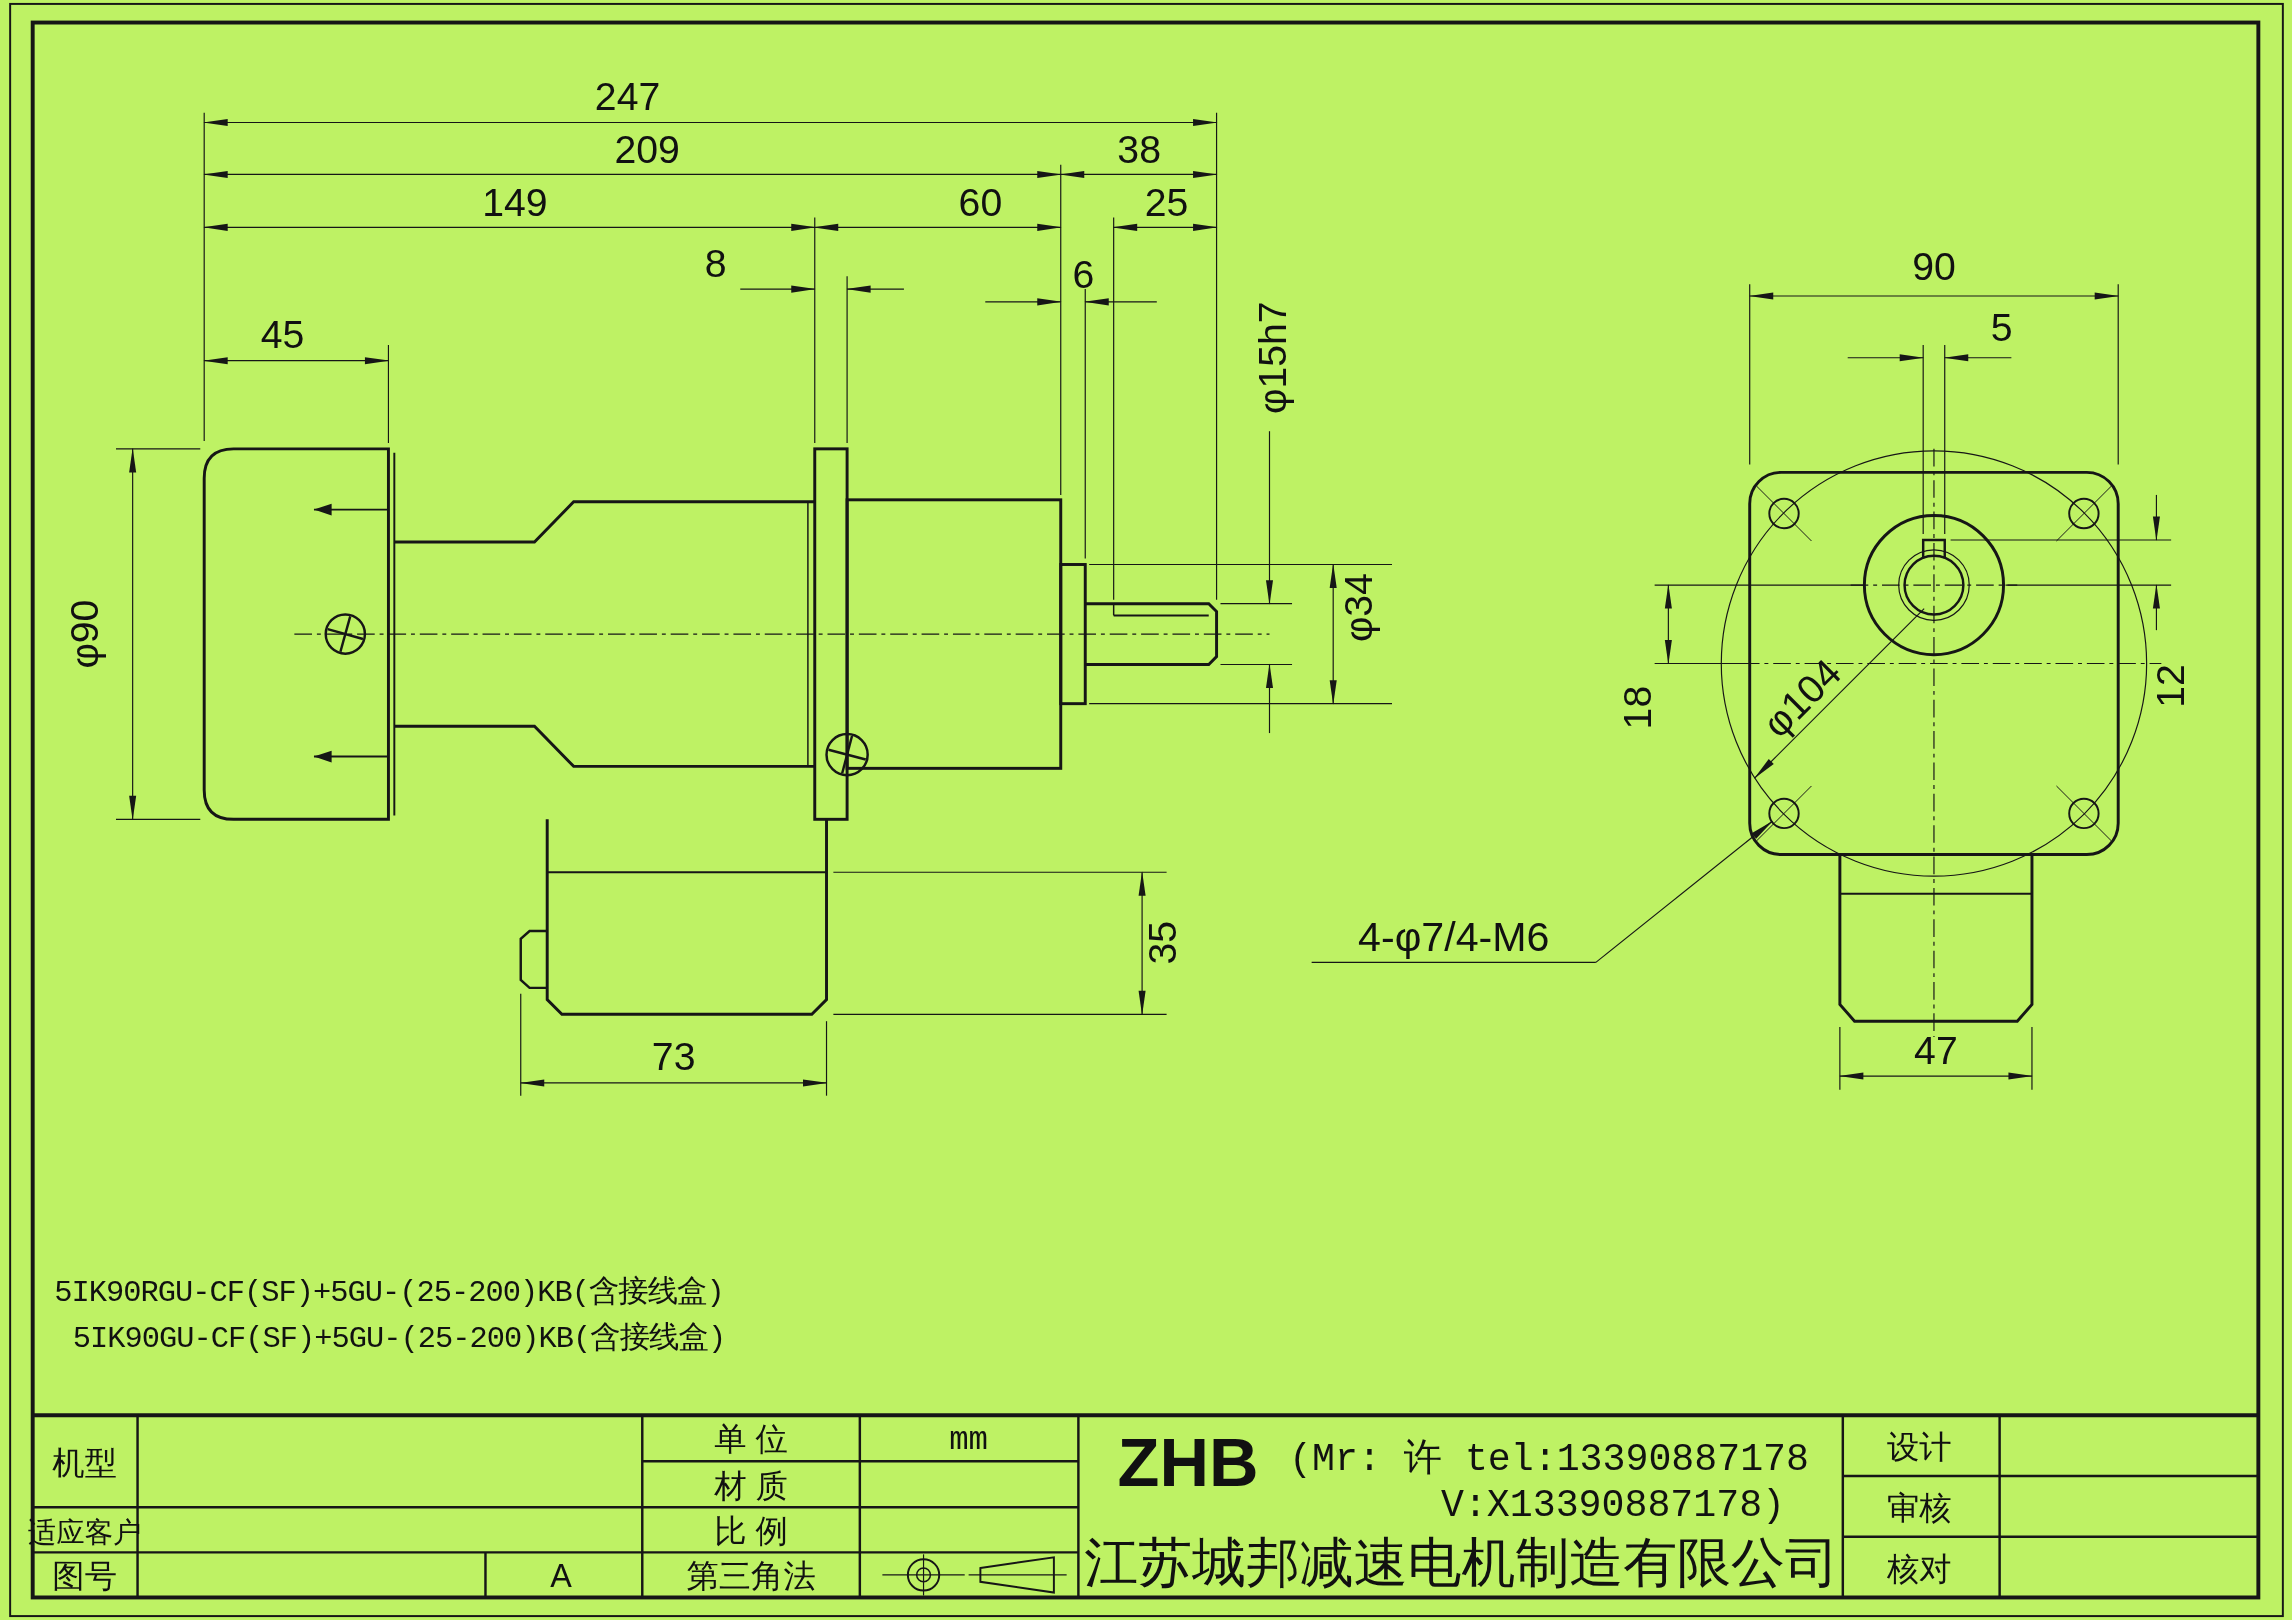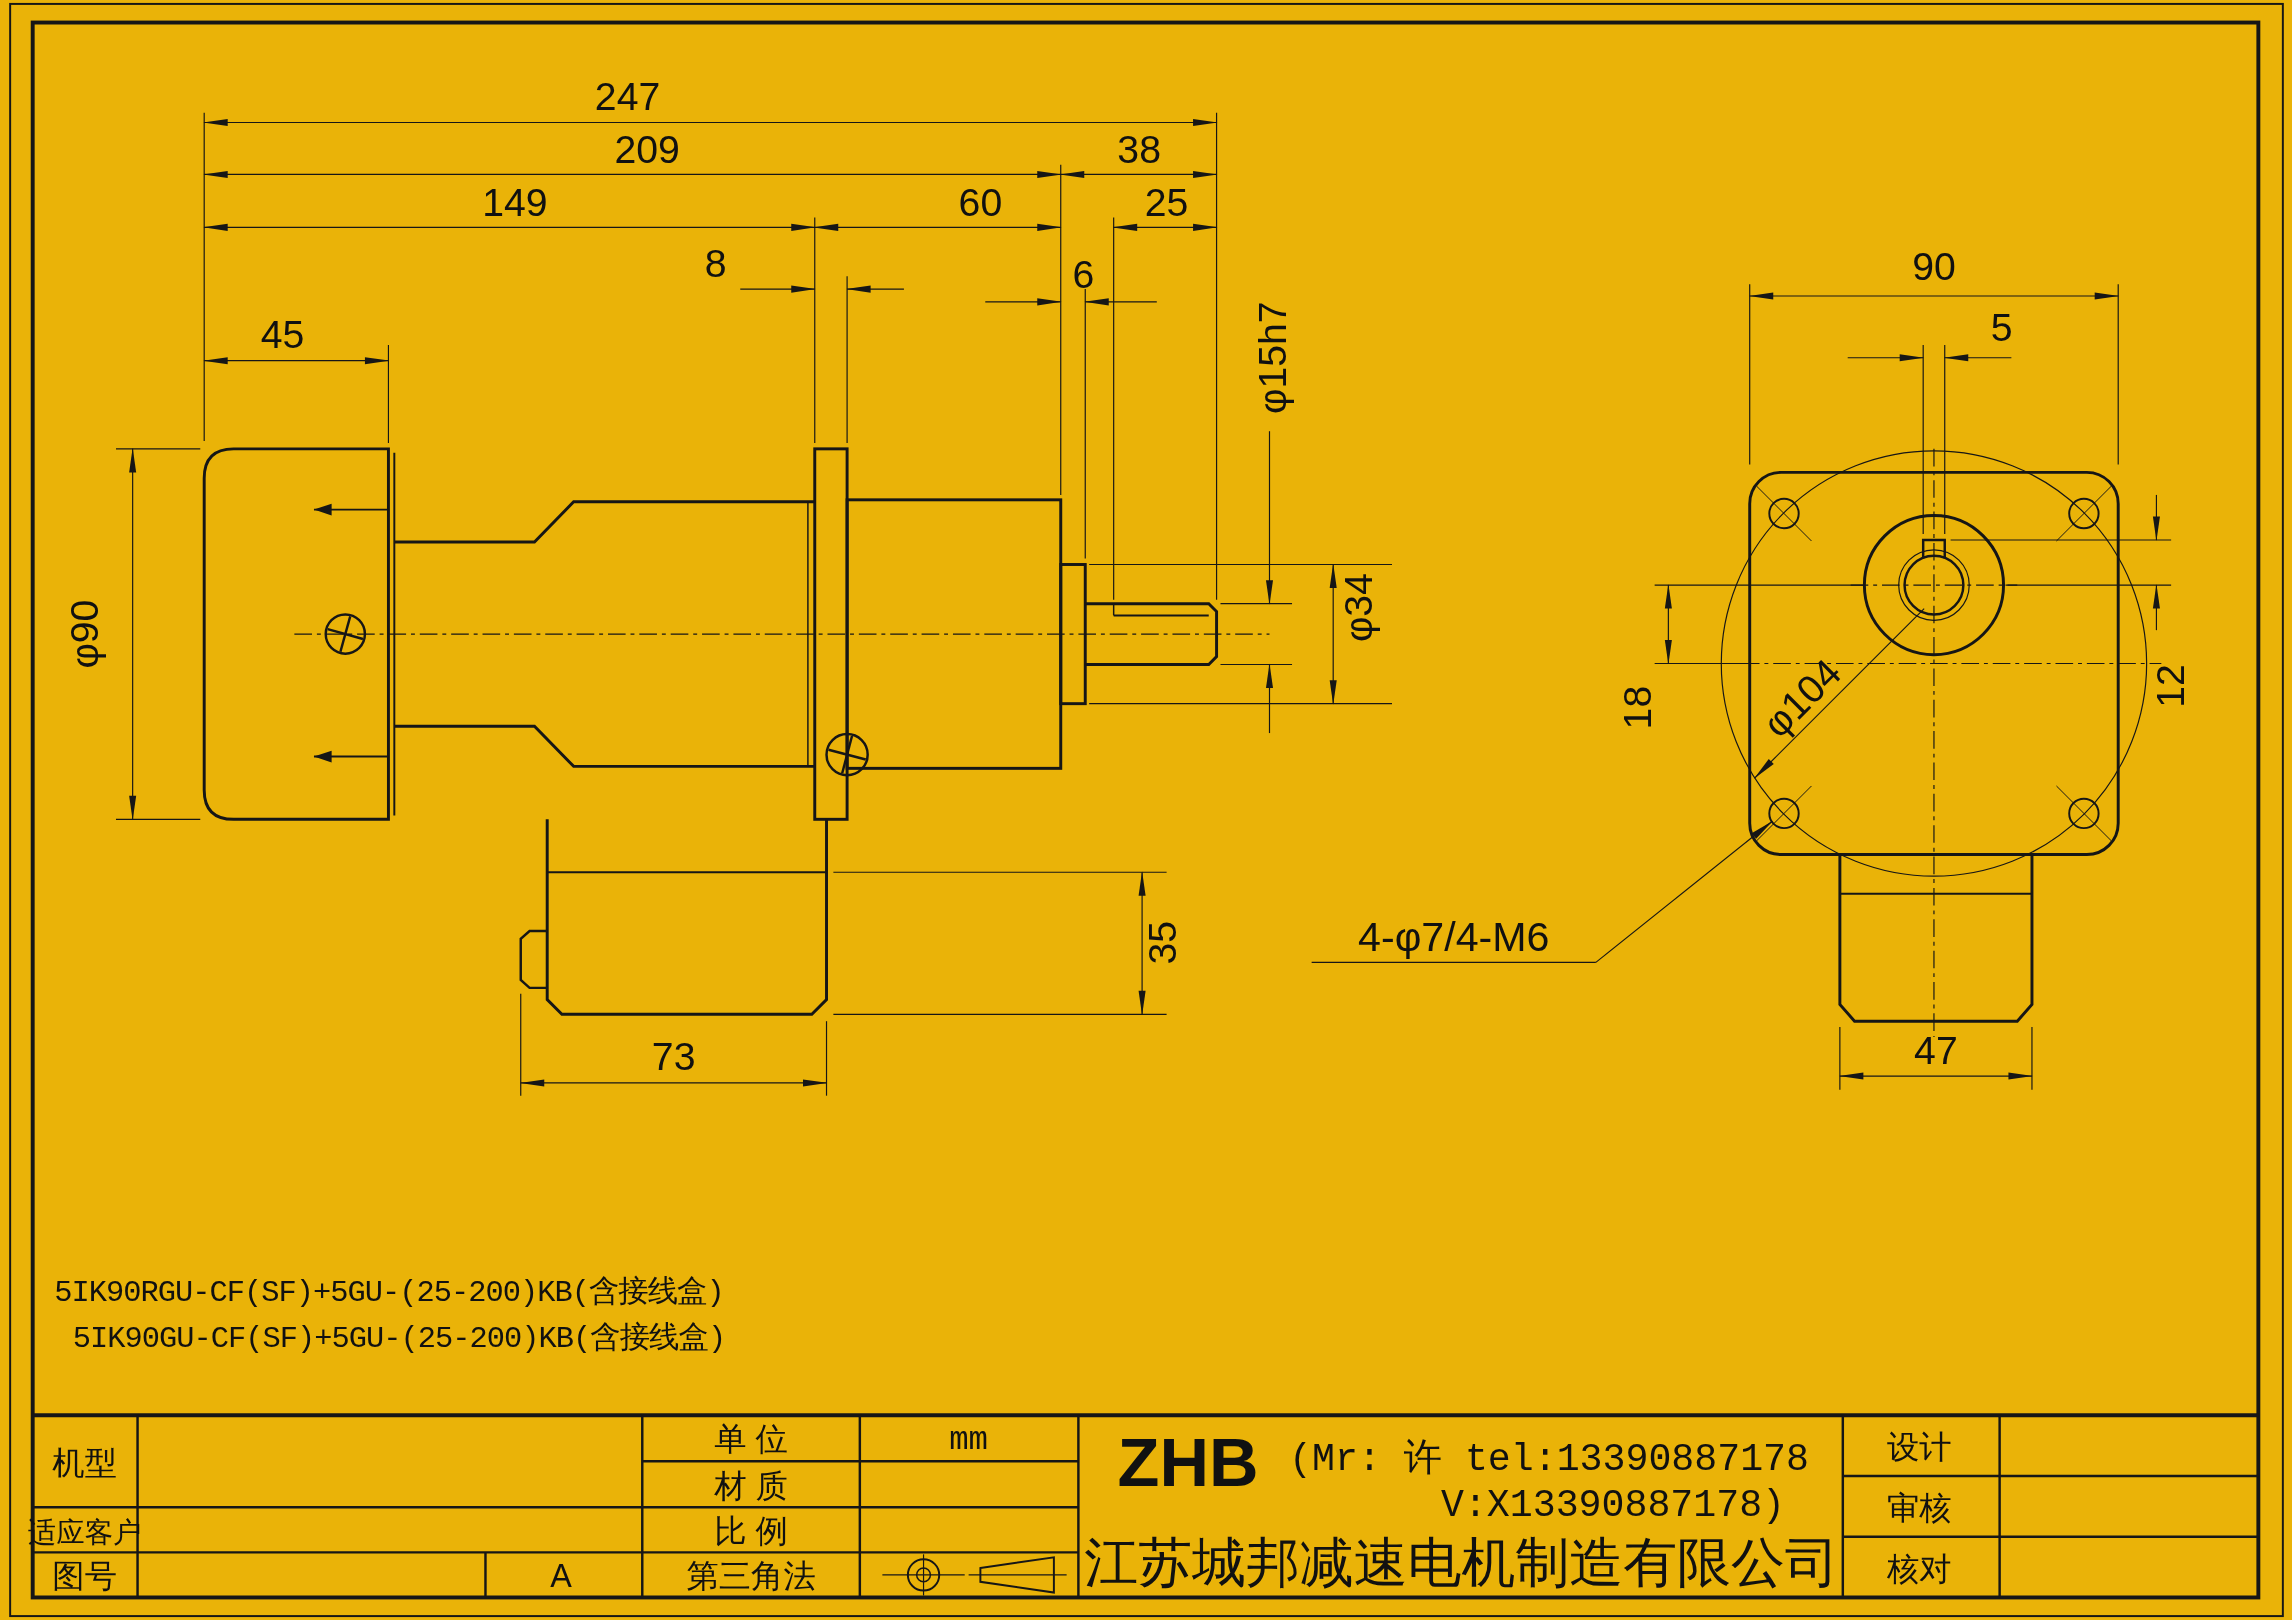--- a/index.html
+++ b/index.html
@@ -1,16 +1,16 @@
 <!DOCTYPE html>
 <html><head>
 <meta charset="utf-8">
 <style>
   html,body{margin:0;padding:0;background:#e8e8e8;}
-  .page{width:2293px;height:1620px;background:#eab308;position:relative;font-family:"Liberation Sans",sans-serif;}
+  .page{width:2293px;height:1620px;background:#bef264;position:relative;font-family:"Liberation Sans",sans-serif;}
   svg{position:absolute;left:0;top:0;}
   svg text{fill:#111;}
   .dim{font-family:"Liberation Sans",sans-serif;font-size:40px;}
   .model{font-family:"Liberation Mono",monospace;font-size:31px;letter-spacing:-1px;}
   .tb-label{font-family:"Liberation Sans",sans-serif;font-size:33px;}
   .tb-small{font-family:"Liberation Sans",sans-serif;font-size:29px;}
   .mmval{font-family:"Liberation Mono",monospace;font-size:33px;}
   .brand{font-family:"Liberation Sans",sans-serif;font-size:70px;font-weight:bold;}
   .contact{font-family:"Liberation Mono",monospace;font-size:39px;}
   .company{font-family:"Liberation Serif",serif;font-size:55px;}

